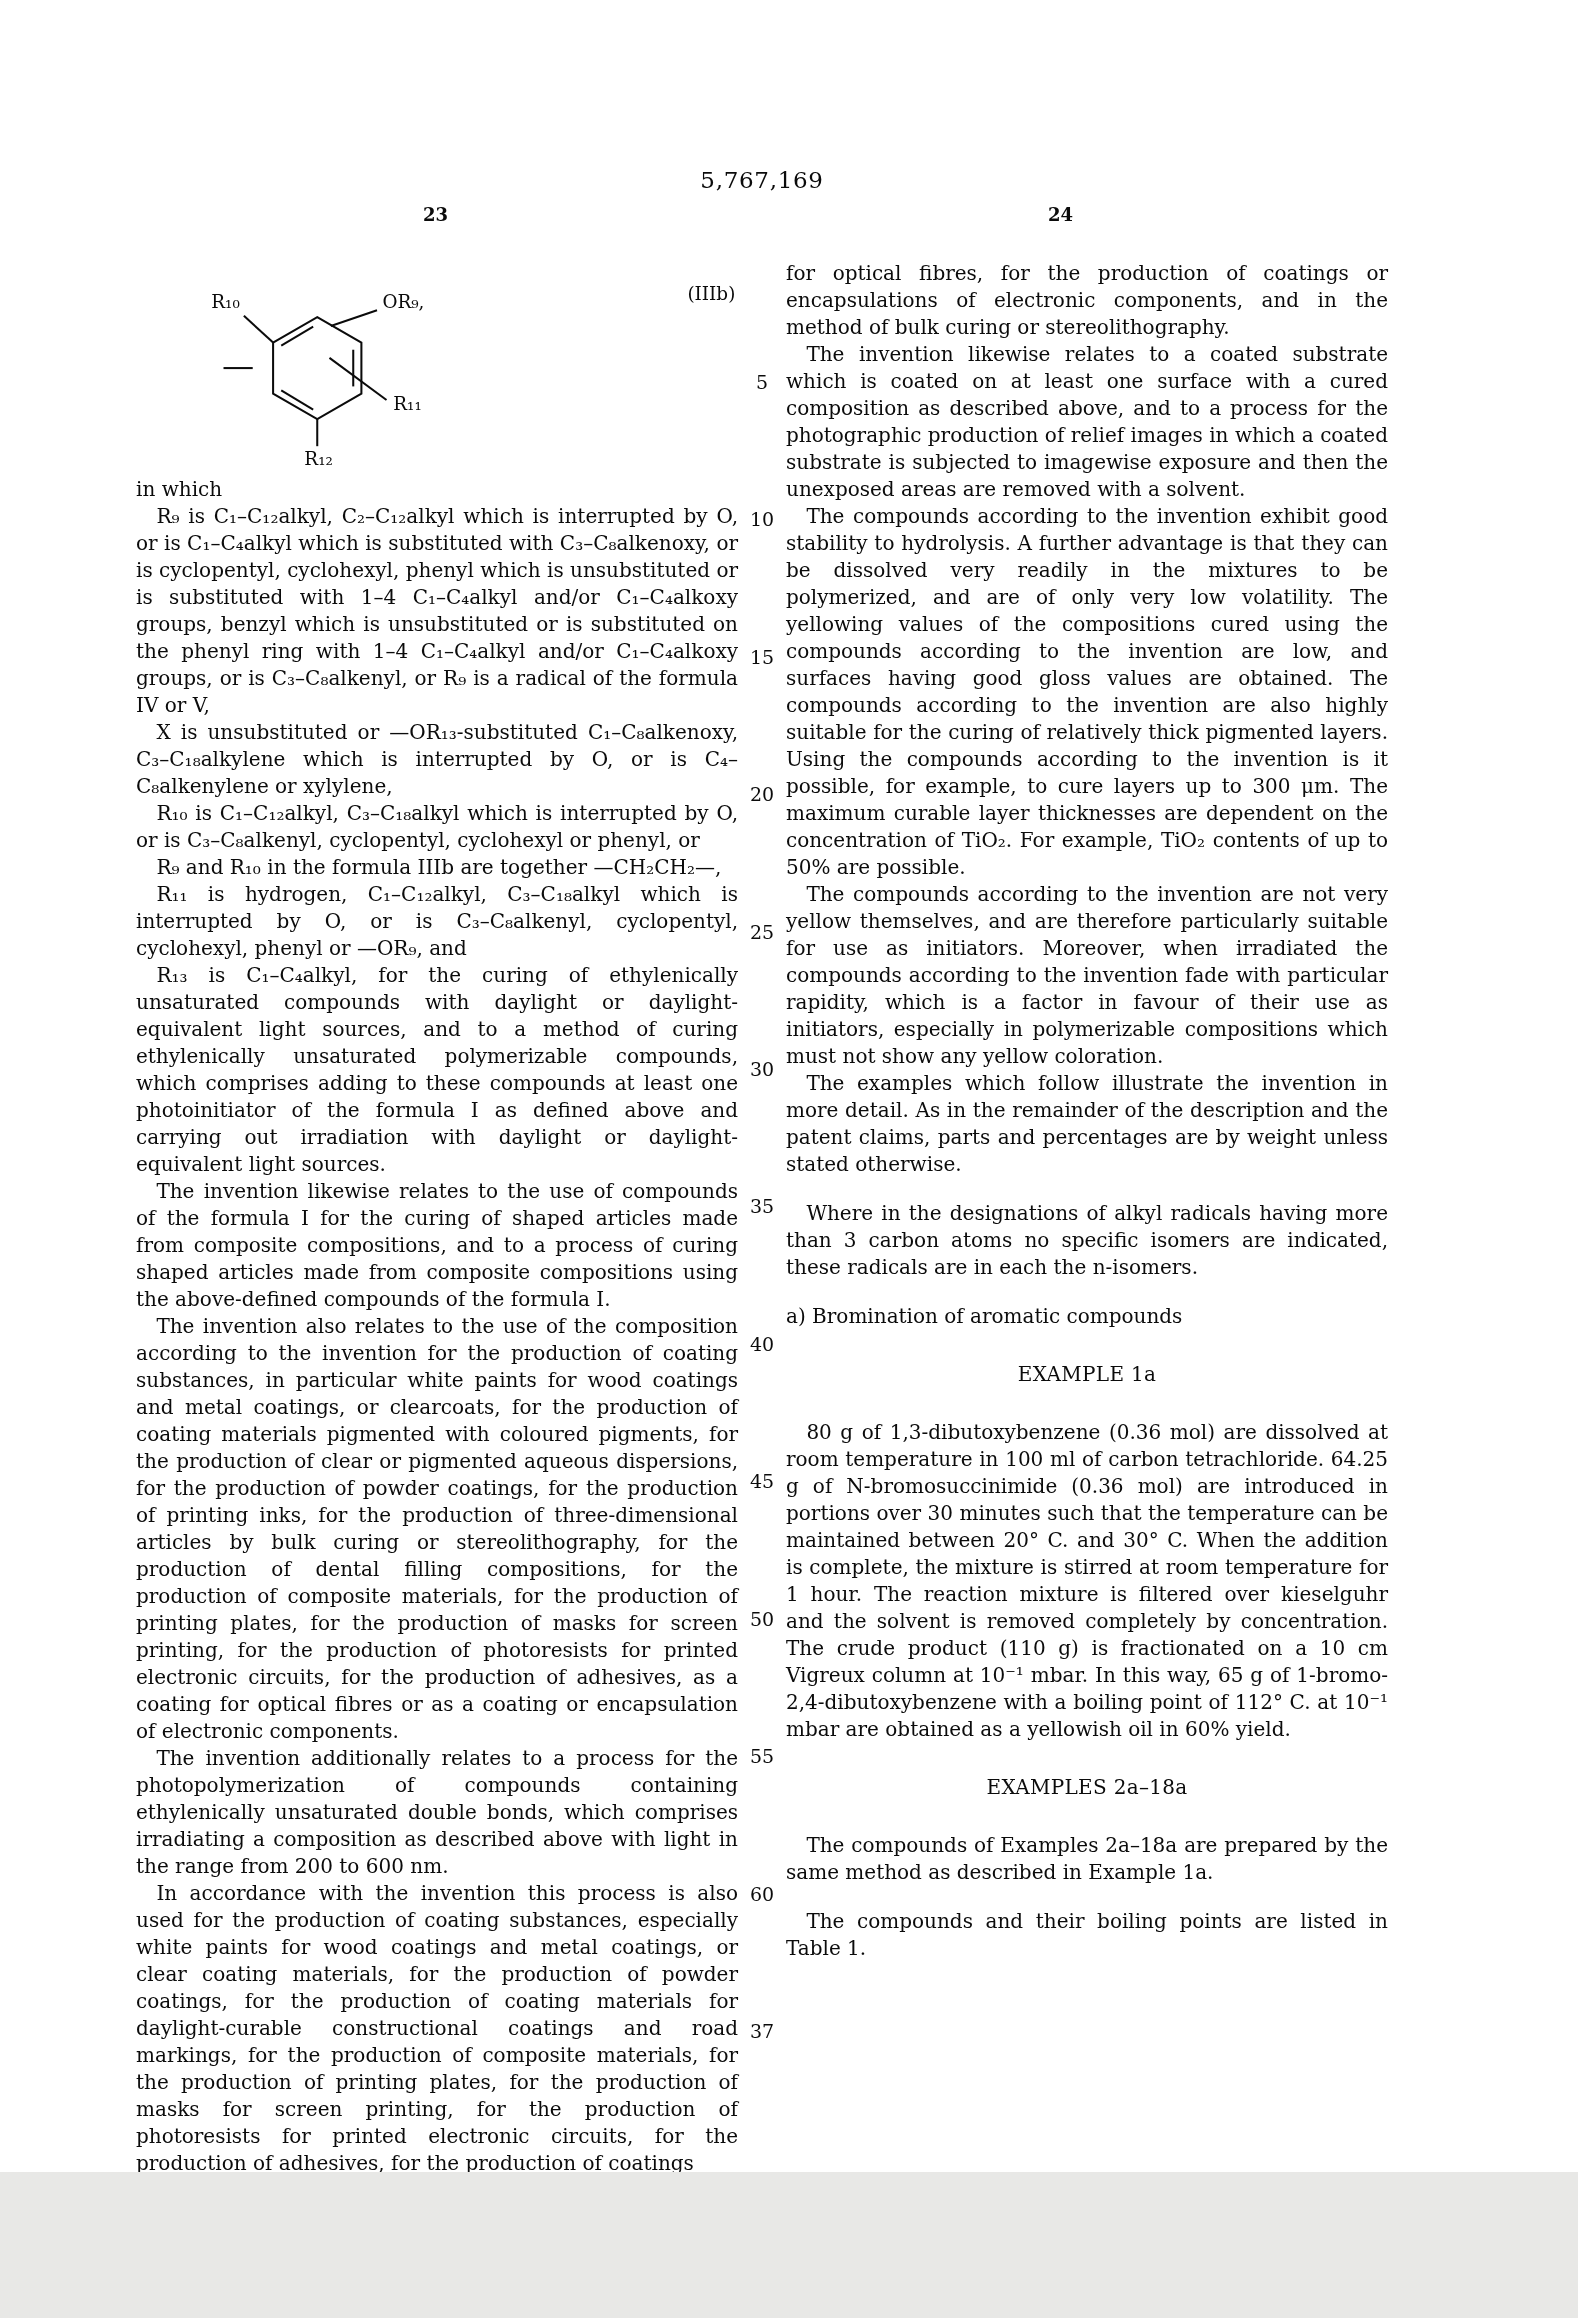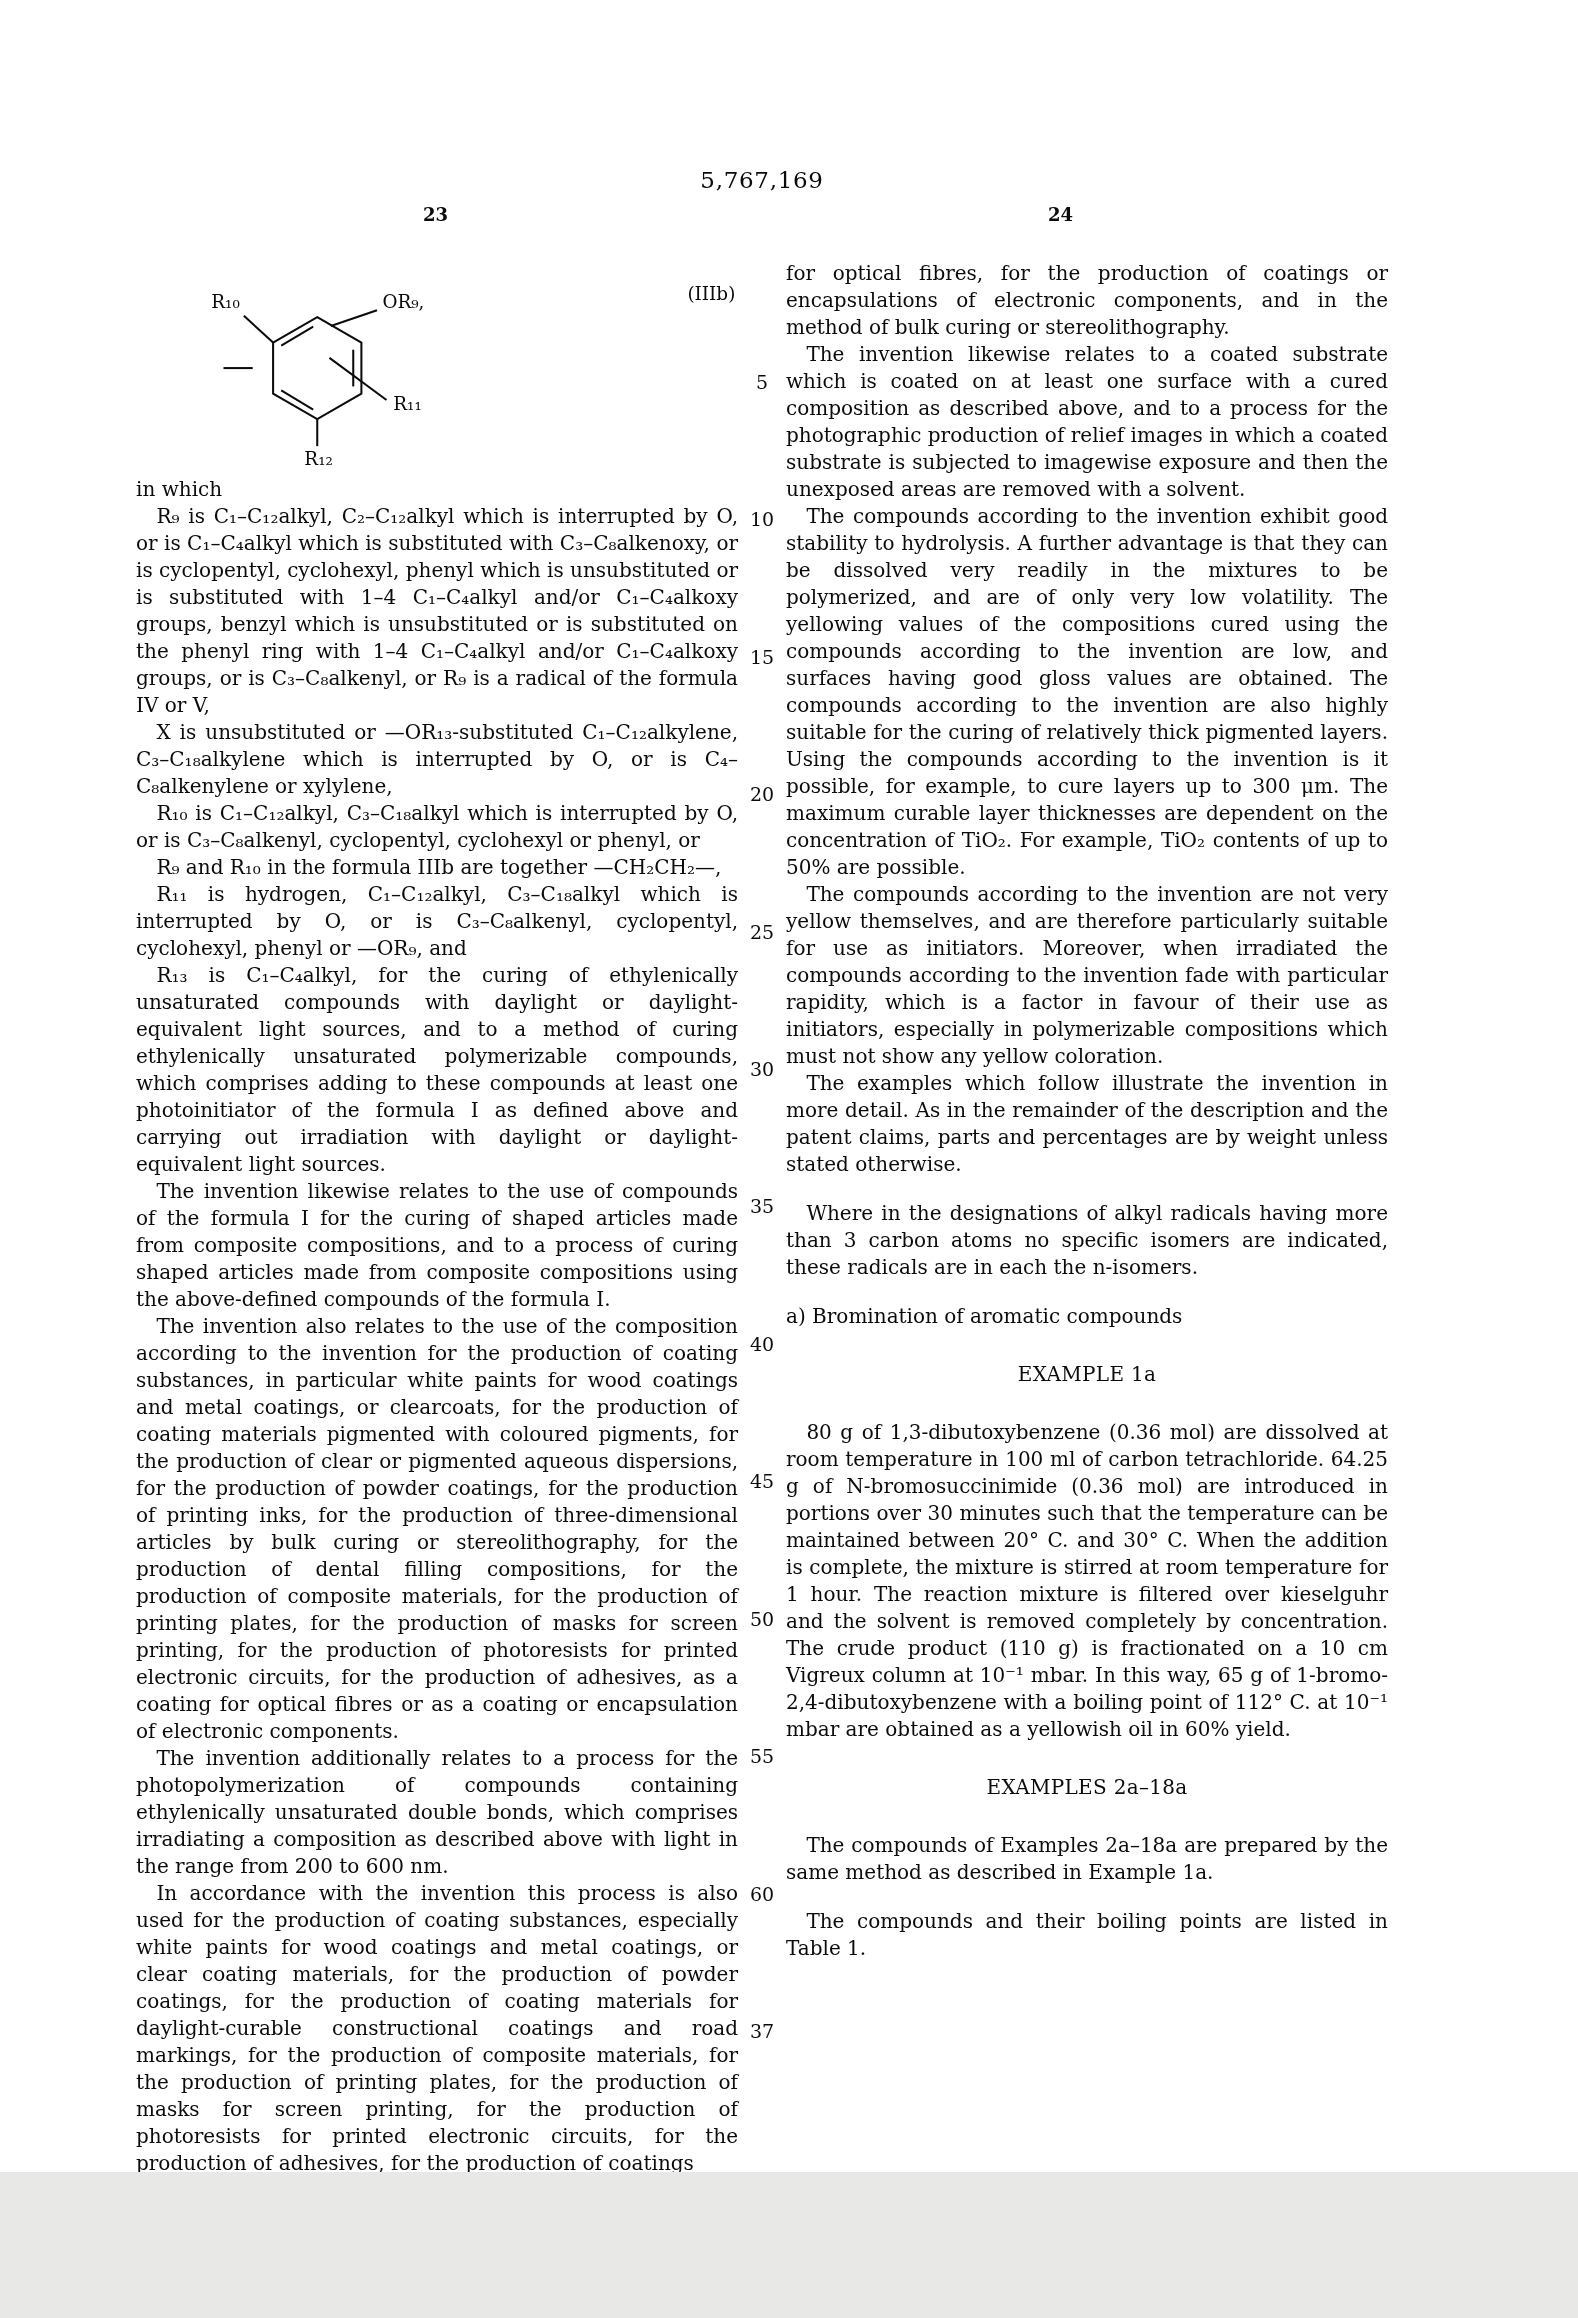--- a/index.html
+++ b/index.html
@@ -102,21 +102,21 @@
             <text x="346" y="76" text-anchor="start">OR₉,</text>
             <text x="362" y="226" text-anchor="start">R₁₁</text>
             <text x="252" y="308" text-anchor="middle">R₁₂</text>
           </g>
         </svg>
         <div class="formula-label">(IIIb)</div>
       </div>
 
       <p class="noindent">in which</p>
       <p>R₉ is C₁–C₁₂alkyl, C₂–C₁₂alkyl which is interrupted by O, or is C₁–C₄alkyl which is substituted with C₃–C₈alkenoxy, or is cyclopentyl, cyclohexyl, phenyl which is unsubstituted or is substituted with 1–4 C₁–C₄alkyl and/or C₁–C₄alkoxy groups, benzyl which is unsubstituted or is substituted on the phenyl ring with 1–4 C₁–C₄alkyl and/or C₁–C₄alkoxy groups, or is C₃–C₈alkenyl, or R₉ is a radical of the formula IV or V,</p>
-      <p>X is unsubstituted or —OR₁₃-substituted C₁–C₁₂alkylene, C₃–C₁₈alkylene which is interrupted by O, or is C₄–C₈alkenylene or xylylene,</p>
+      <p>X is unsubstituted or —OR₁₃-substituted C₁–C₈alkenoxy, C₃–C₁₈alkylene which is interrupted by O, or is C₄–C₈alkenylene or xylylene,</p>
       <p>R₁₀ is C₁–C₁₂alkyl, C₃–C₁₈alkyl which is interrupted by O, or is C₃–C₈alkenyl, cyclopentyl, cyclohexyl or phenyl, or</p>
       <p>R₉ and R₁₀ in the formula IIIb are together —CH₂CH₂—,</p>
       <p>R₁₁ is hydrogen, C₁–C₁₂alkyl, C₃–C₁₈alkyl which is interrupted by O, or is C₃–C₈alkenyl, cyclopentyl, cyclohexyl, phenyl or —OR₉, and</p>
       <p>R₁₃ is C₁–C₄alkyl, for the curing of ethylenically unsaturated compounds with daylight or daylight-equivalent light sources, and to a method of curing ethylenically unsaturated polymerizable compounds, which comprises adding to these compounds at least one photoinitiator of the formula I as defined above and carrying out irradiation with daylight or daylight-equivalent light sources.</p>
       <p>The invention likewise relates to the use of compounds of the formula I for the curing of shaped articles made from composite compositions, and to a process of curing shaped articles made from composite compositions using the above-defined compounds of the formula I.</p>
       <p>The invention also relates to the use of the composition according to the invention for the production of coating substances, in particular white paints for wood coatings and metal coatings, or clearcoats, for the production of coating materials pigmented with coloured pigments, for the production of clear or pigmented aqueous dispersions, for the production of powder coatings, for the production of printing inks, for the production of three-dimensional articles by bulk curing or stereolithography, for the production of dental filling compositions, for the production of composite materials, for the production of printing plates, for the production of masks for screen printing, for the production of photoresists for printed electronic circuits, for the production of adhesives, as a coating for optical fibres or as a coating or encapsulation of electronic components.</p>
       <p>The invention additionally relates to a process for the photopolymerization of compounds containing ethylenically unsaturated double bonds, which comprises irradiating a composition as described above with light in the range from 200 to 600 nm.</p>
       <p>In accordance with the invention this process is also used for the production of coating substances, especially white paints for wood coatings and metal coatings, or clear coating materials, for the production of powder coatings, for the production of coating materials for daylight-curable constructional coatings and road markings, for the production of composite materials, for the production of printing plates, for the production of masks for screen printing, for the production of photoresists for printed electronic circuits, for the production of adhesives, for the production of coatings</p>
     </div>
 

